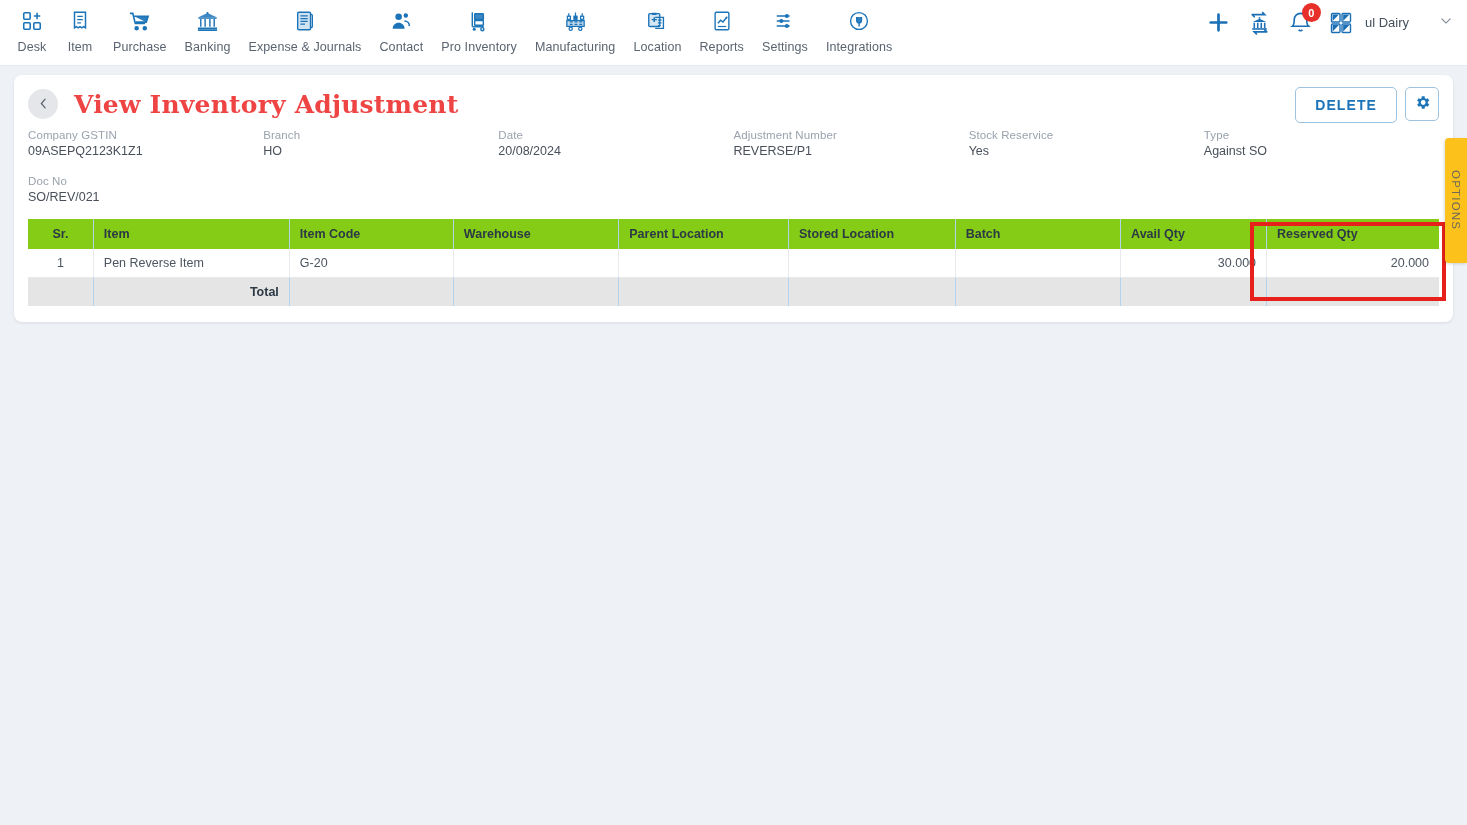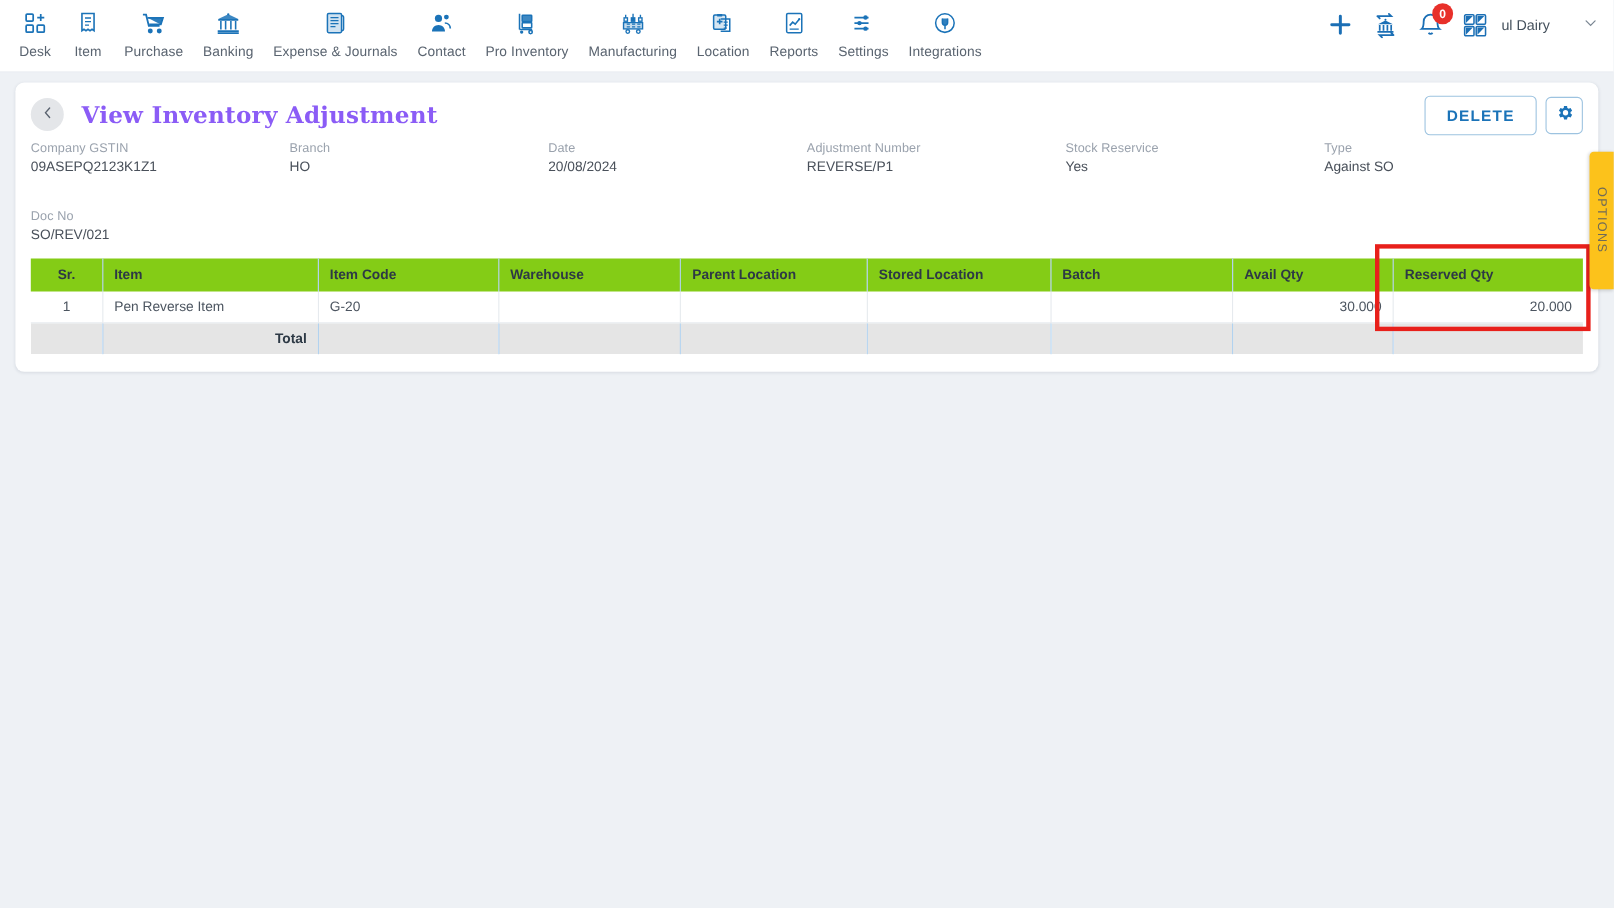--- a/index.html
+++ b/index.html
@@ -102,29 +102,29 @@
     background: #e4e6e9;
     color: #5b6470;
     display: flex; align-items: center; justify-content: center;
     font-size: 15px;
     cursor: pointer;
     flex: none;
   }
   .page-title {
     margin-left: 16px;
     font-family: "DejaVu Serif", "Liberation Serif", serif;
-    font-size: 21px;
+    font-size: 25px;
     font-weight: bold;
-    color: #8b5cf6;
+    color: #ef4444;
     letter-spacing: .2px;
   }
   .head-actions {
     position: absolute;
     right: 14px; top: 12px;
-    display: flex; align-items: center; gap: 8px;
+    display: flex; gap: 8px;
   }
   .btn-delete {
     border: 1px solid #9dc3e0;
     color: #1b73b8;
     background: #fff;
     border-radius: 5px;
     font-size: 14px;
     font-weight: bold;
     letter-spacing: 1.1px;
     padding: 9px 19px;
@@ -138,21 +138,21 @@
     display: flex; align-items: center; justify-content: center;
     color: #1b73b8;
     cursor: pointer;
   }
 
   
   .meta {
     display: grid;
     grid-template-columns: repeat(6, 1fr);
     padding: 0 14px;
-    row-gap: 32px;
+    row-gap: 16px;
     margin-top: 2px;
   }
   .meta-label {
     font-size: 11.5px;
     color: #9aa2ad;
     margin-bottom: 3px;
     letter-spacing: .1px;
   }
   .meta-value {
     font-size: 12.5px;

